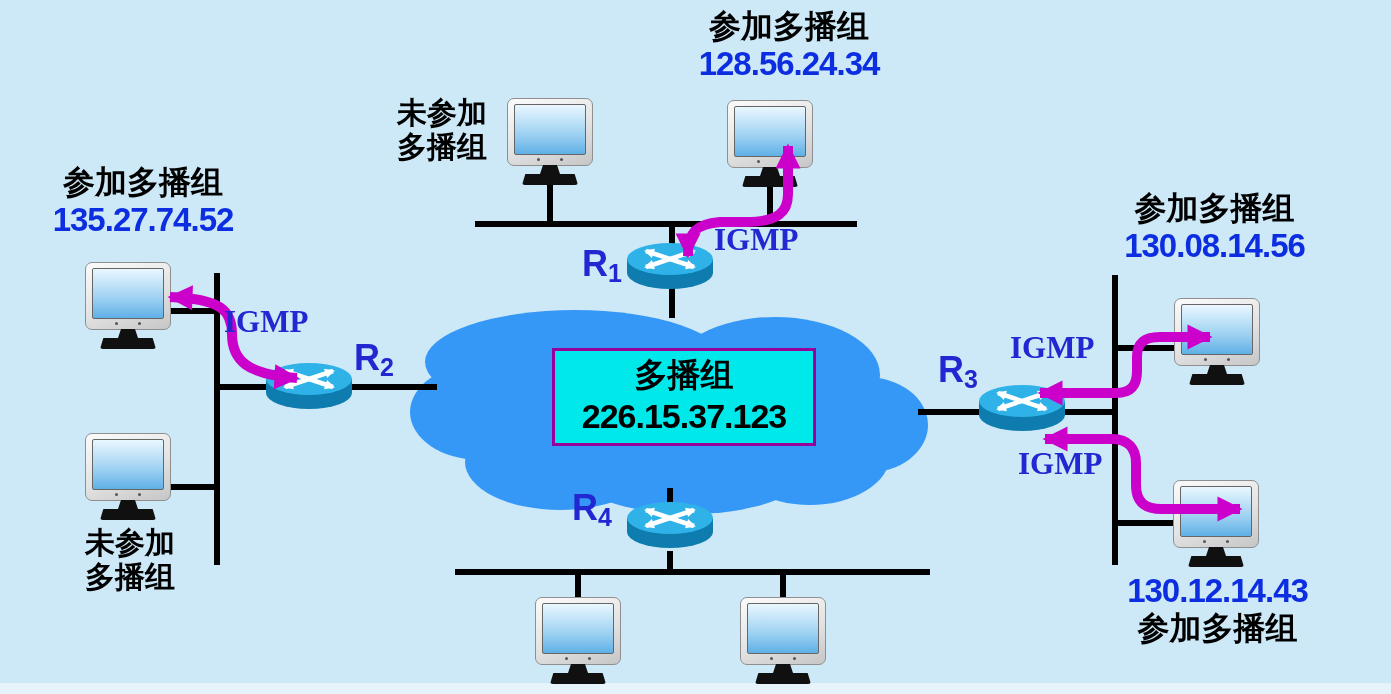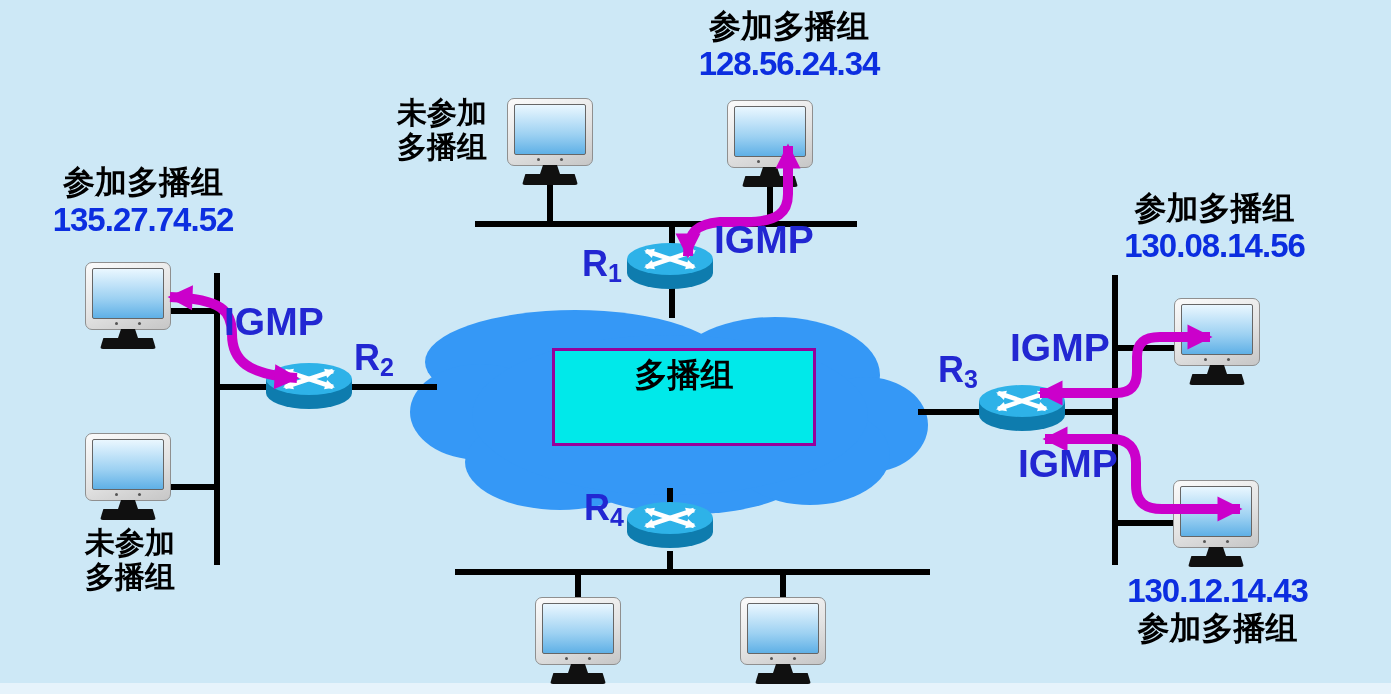--- a/index.html
+++ b/index.html
@@ -36,40 +36,40 @@
   .bezel::after{content:"";position:absolute;left:29px;bottom:4px;width:3px;height:3px;border-radius:50%;
           background:#555;box-shadow:23px 0 0 #555;}
   .neck{width:20px;height:9px;margin:-1px auto 0;background:#101010;clip-path:polygon(15% 0,85% 0,100% 100%,0 100%);}
   .base{width:56px;height:11px;margin:0 auto;background:#101010;border-radius:3px;clip-path:polygon(6% 0,94% 0,100% 100%,0 100%);}
 
   
   .lblblock{position:absolute;z-index:4;text-align:center;}
   .cn{font-weight:700;font-size:32px;line-height:37px;color:#000;}
   .cn.small{font-size:30px;line-height:34px;text-align:center;}
   .ip{font-weight:700;font-size:33px;line-height:38px;color:var(--blue-ip,#0c2ee0);letter-spacing:-1px;}
-  .igmp{position:absolute;z-index:4;font-weight:700;font-size:39px;line-height:31px;color:var(--blue-label,#2227d2);}
+  .igmp{position:absolute;z-index:4;font-weight:700;font-size:31px;line-height:31px;color:var(--blue-label,#2227d2);font-family:Liberation Serif, serif;}
   .rlabel{position:absolute;z-index:4;font-weight:700;font-size:36px;line-height:36px;color:var(--blue-label,#2227d2);}
   .rlabel sub{font-size:25px;line-height:0;vertical-align:-6px;}
 
   #lbl-top{left:664px;top:8px;width:250px;}
   #lbl-topmid{left:383px;top:96px;width:118px;}
   #lbl-left{left:18px;top:164px;width:250px;}
   #lbl-botleft{left:70px;top:526px;width:120px;}
   #lbl-righttop{left:1092px;top:190px;width:245px;}
   #lbl-rightbot{left:1095px;top:572px;width:245px;}
 
   #igmp-1{left:714px;top:224px;}
   #igmp-2{left:224px;top:306px;}
   #igmp-3{left:1010px;top:332px;}
   #igmp-4{left:1018px;top:448px;}
 
   #rl-1{left:582px;top:246px;}
   #rl-2{left:354px;top:340px;}
   #rl-3{left:938px;top:352px;}
-  #rl-4{left:572px;top:490px;margin-left:12px;}
+  #rl-4{left:572px;top:490px;}
 
   
   #host-top-notjoined{left:507px;top:98px;}
   #host-top-joined{left:727px;top:100px;}
   #host-left-joined{left:85px;top:262px;}
   #host-left-notjoined{left:85px;top:433px;}
   #host-right-top{left:1174px;top:298px;}
   #host-right-bottom{left:1173px;top:480px;}
   #host-bottom-1{left:535px;top:597px;}
   #host-bottom-2{left:740px;top:597px;}
@@ -130,20 +130,21 @@
     </g>
 
     <use href="#router-shape" transform="translate(670,259)"></use>
     <use href="#router-shape" transform="translate(309,379)"></use>
     <use href="#router-shape" transform="translate(1022,401)"></use>
     <use href="#router-shape" transform="translate(670,518)"></use>
   </svg>
 
   <div id="mbox">
     <div class="t1">多播组</div>
+    <div class="t2">226.15.37.123</div>
   </div>
 
   <div class="host" id="host-top-notjoined">
     <div class="bezel">
         <div class="screen"></div>
       </div>
     <div class="neck"></div>
       <div class="base"></div>
   </div>
   <div class="host" id="host-top-joined">

